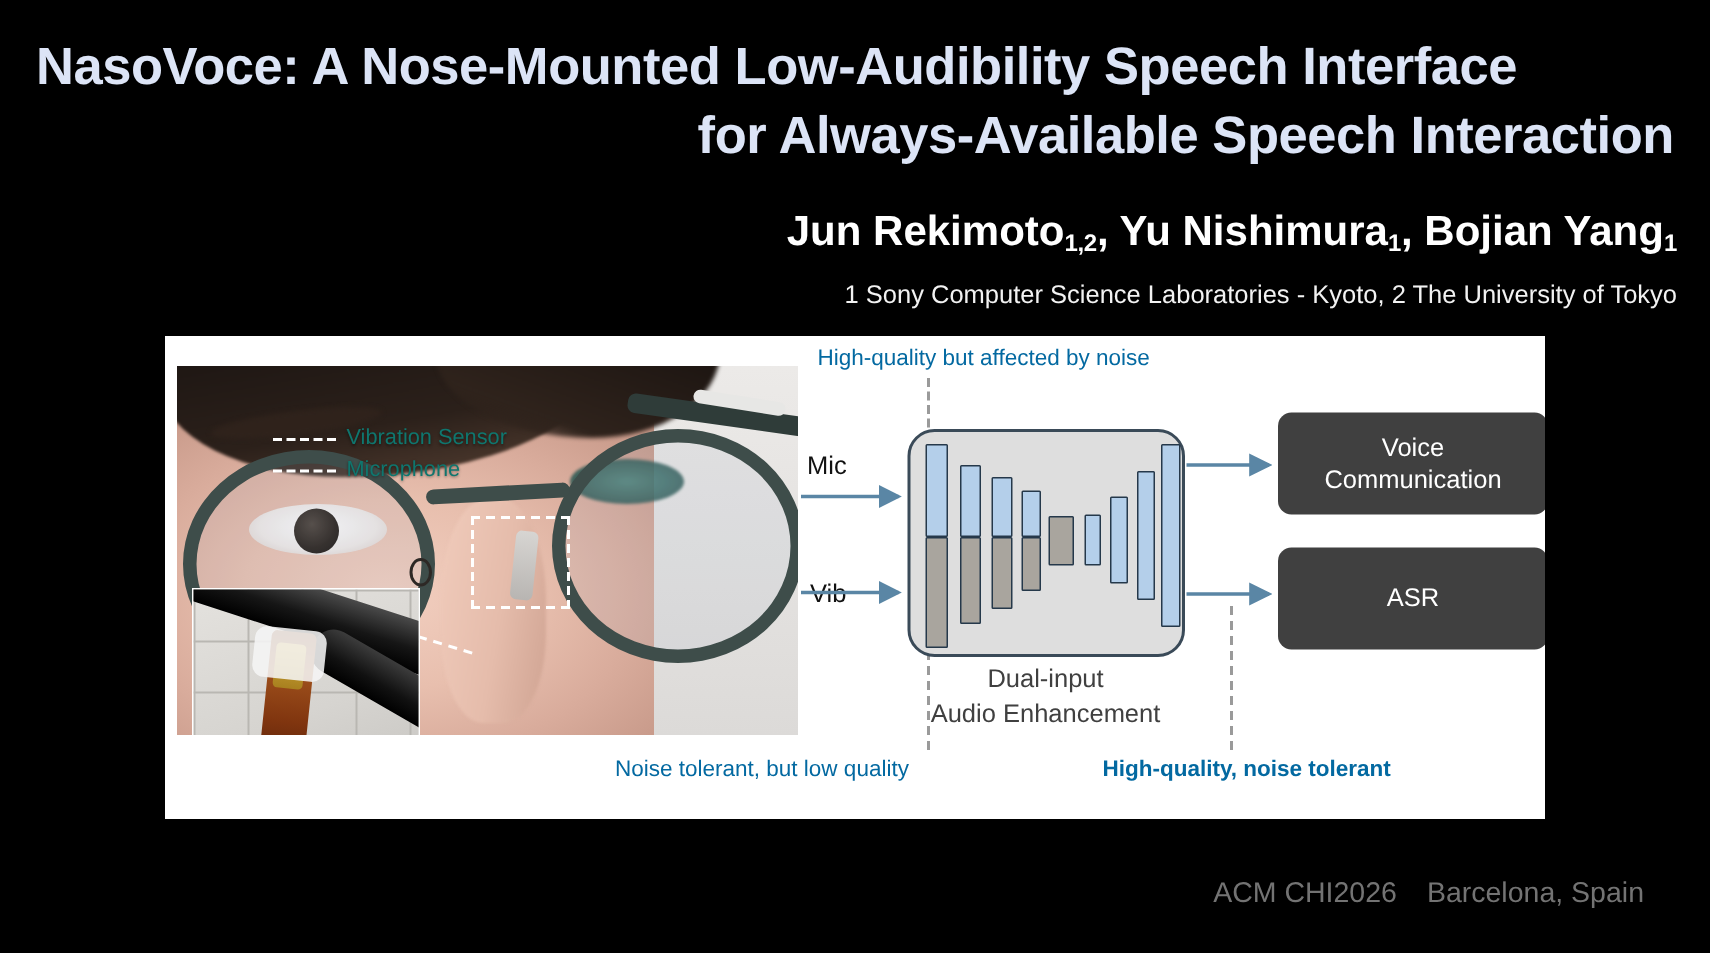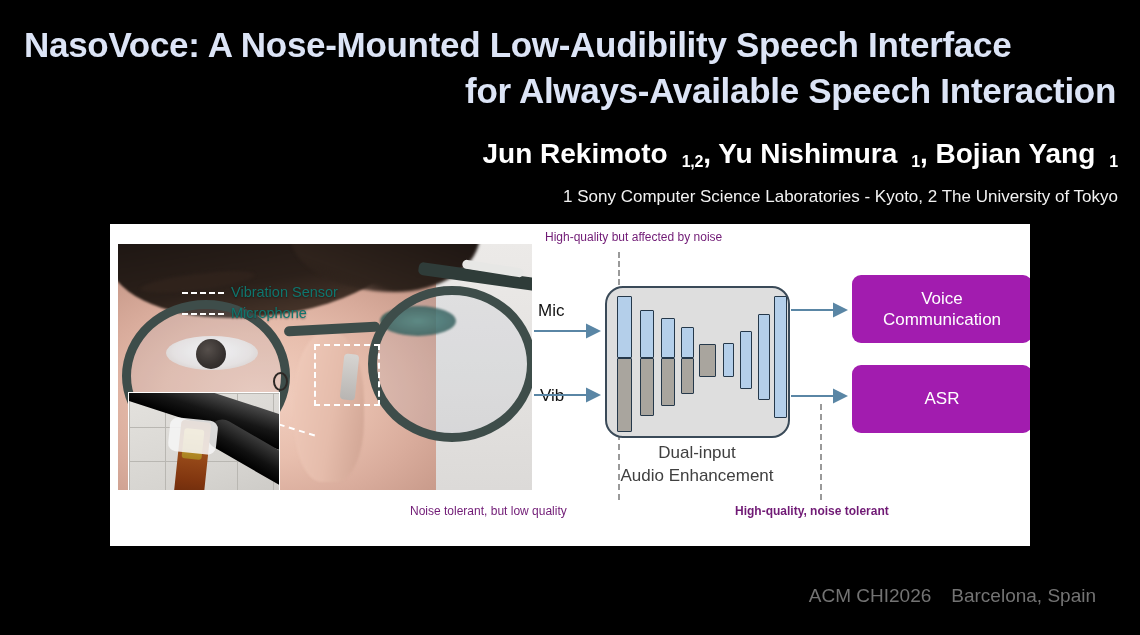--- a/index.html
+++ b/index.html
@@ -30,21 +30,21 @@
   .authors {
     position: absolute; right: 22px; top: 138px;
     color: #ffffff;
     font-size: 28px;
     font-weight: 700;
     text-align: right;
     white-space: nowrap;
   }
   .authors sub {
     font-size: 16px; font-weight: 700; vertical-align: baseline;
-    position: relative; top: 4px; letter-spacing: -0.2px; margin-left: 14px;
+    position: relative; top: 4px; letter-spacing: -0.2px;
   }
   .affil {
     position: absolute; right: 22px; top: 187px;
     color: #f2f2f2;
     font-size: 17px;
     font-weight: 400;
     text-align: right;
     white-space: nowrap;
   }
 
@@ -203,21 +203,21 @@
   }
   .lab-row { display: flex; align-items: center; gap: 7px; }
   .lead {
     display: inline-block; width: 42px; height: 0;
     border-top: 2px dashed #ffffff;
   }
 
   
   .cap {
     position: absolute;
-    color: #701a75; font-size: 12px; white-space: nowrap;
+    color: #0369a1; font-size: 15px; white-space: nowrap;
   }
   .cap-top    { left: 435px; top: 6px; }
   .cap-bl     { left: 300px; top: 280px; }
   .cap-br     { left: 625px; top: 280px; font-weight: bold; }
   .lbl {
     position: absolute; color: #111; font-size: 17px; white-space: nowrap;
   }
   .lbl-mic { left: 428px; top: 77px; }
   .lbl-vib { left: 430px; top: 162px; }
   .netcap {
@@ -242,21 +242,21 @@
   }
   .bar {
     position: absolute; border: 1.6px solid #25384a; border-radius: 1px;
   }
   .bar.blue { background: #b4cfea; }
   .bar.gray { background: #a9a59e; }
 
   .out-box {
     position: absolute; left: 742px;
     width: 180px; height: 68px;
-    background: #a21caf;
+    background: #404040;
     border-radius: 9px;
     color: #ffffff;
     font-size: 17px;
     display: flex; align-items: center; justify-content: center;
     text-align: center; line-height: 1.25;
   }
   .out-box.voice { top: 51px; }
   .out-box.asr   { top: 141px; }
 
   .arrow-svg { position: absolute; left: 0; top: 0; width: 920px; height: 322px; pointer-events: none; }

